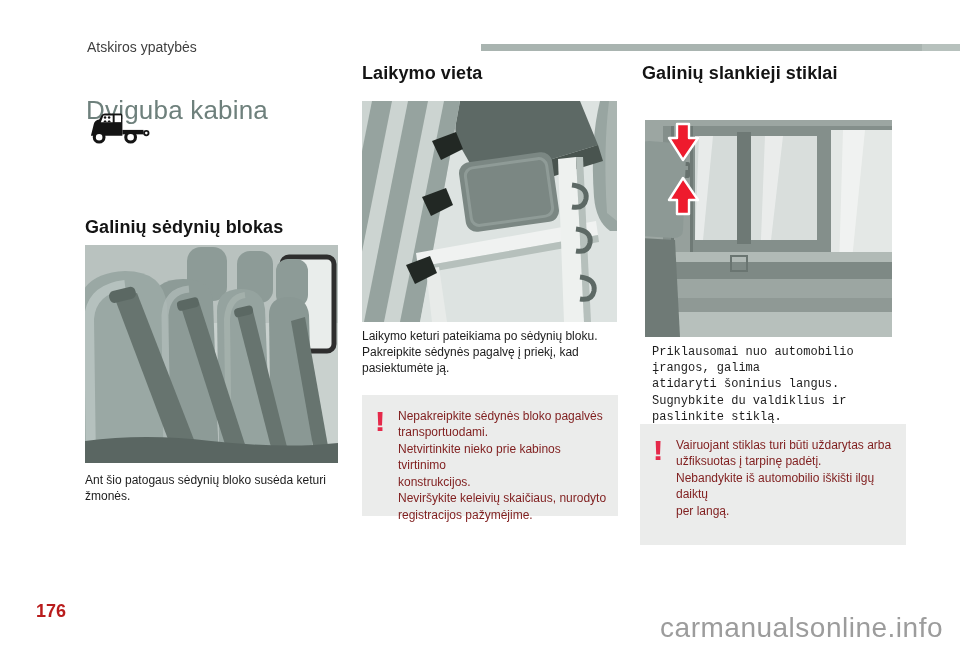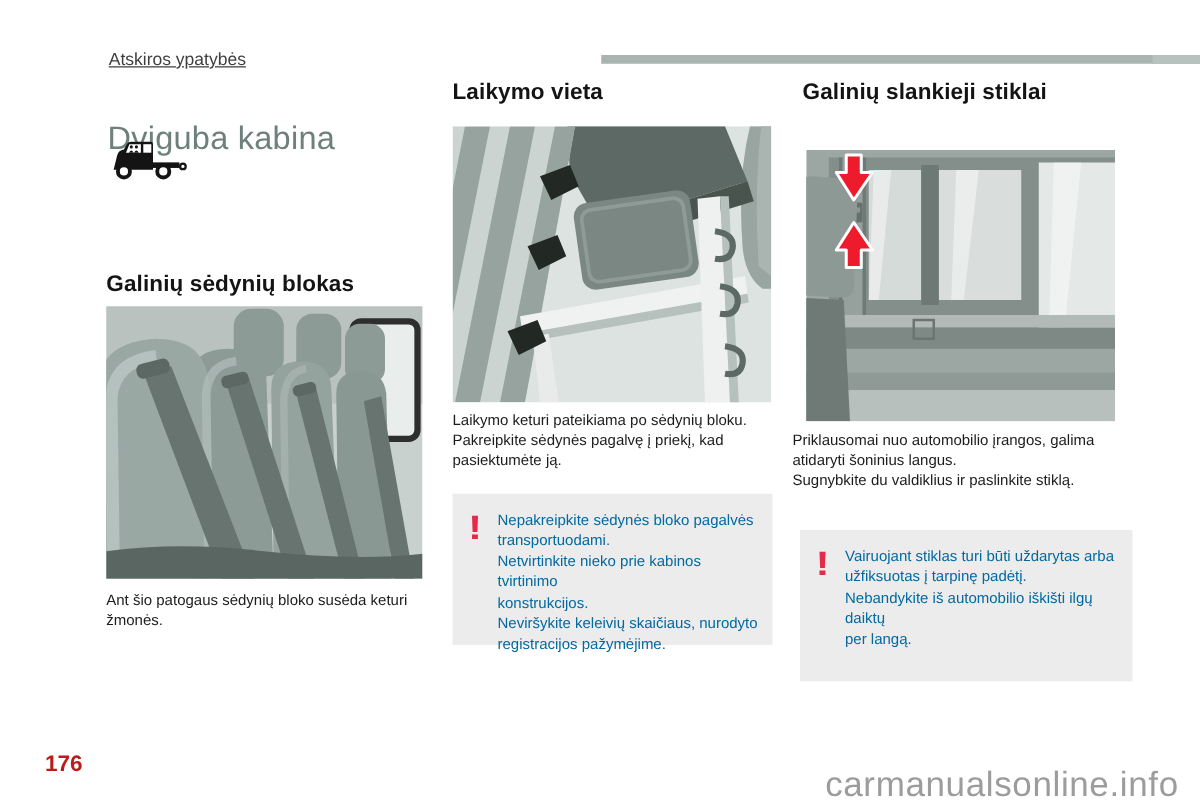--- a/index.html
+++ b/index.html
@@ -1,43 +1,43 @@
 <!DOCTYPE html>
 <html><head>
 <meta charset="utf-8">
 <style>
   html,body{margin:0;padding:0;background:#fff;}
   #page{
     position:relative;width:960px;height:649px;background:#ffffff;overflow:hidden;
     font-family:"Liberation Sans","DejaVu Sans",sans-serif;color:#1f1f1f;
   }
   .abs{position:absolute;}
-  .breadcrumb{left:87px;top:39px;font-size:14px;color:#3f3f3f;text-decoration:underline;}
+  .breadcrumb{left:87px;top:39px;font-size:14px;color:#3f3f3f;}
   .accent-bar{left:481px;top:44px;width:479px;height:7px;background:#a9b4b0;}
   .accent-bar .seg{position:absolute;right:0;top:0;width:38px;height:7px;background:#b7c1bd;}
   .h1{left:86px;top:60px;font-size:26px;font-weight:400;color:#6e807c;letter-spacing:.2px;margin-top:35px;}
   .h2{font-size:18px;font-weight:700;color:#141414;letter-spacing:.1px;}
   .body-text{font-size:12px;line-height:1.35;white-space:pre-line;color:#1c1c1c;}
   .truck{left:88px;top:107px;width:62px;height:40px;}
   .intro{left:158px;top:103px;width:190px;}
   .h2-left{left:85px;top:217px;}
   .img-seats{left:85px;top:245px;width:253px;height:218px;}
   .cap-left{left:85px;top:472px;width:262px;}
   .h2-mid{left:362px;top:63px;}
   .img-storage{left:362px;top:101px;width:255px;height:221px;}
   .cap-mid{left:362px;top:328px;width:258px;}
   .warnbox{background:#ebeceb;display:flex;align-items:flex-start;box-sizing:border-box;padding:13px 10px 0 0;}
   .warn-mid{left:362px;top:395px;width:256px;height:121px;}
   .warn-right{left:640px;top:424px;width:266px;height:121px;}
   .warn-icon{flex:0 0 36px;text-align:center;font-size:27px;line-height:1;font-weight:800;
     color:#e5294a;transform:scaleX(1.25);transform-origin:center top;margin-top:1px;}
-  .warn-text{flex:1;font-size:12px;line-height:1.37;white-space:pre-line;color:#0369a1;}
+  .warn-text{flex:1;font-size:12px;line-height:1.37;white-space:pre-line;color:#7f1d1d;}
   .h2-right{left:642px;top:63px;}
   .img-window{left:645px;top:120px;width:247px;height:217px;}
-  .cap-right{left:634px;top:344px;width:266px;}
+  .cap-right{left:652px;top:344px;width:266px;font-family:Liberation Mono, monospace;}
   .page-number{left:36px;top:601px;font-size:18px;font-weight:700;color:#b91c1c;text-align:right;}
   .watermark{right:17px;top:612px;font-size:28px;color:#9c9c9c;letter-spacing:.5px;}
 </style>
 </head>
 <body>
 
 <div id="page">
 
   <div class="abs breadcrumb">Atskiros ypatybės</div>
 

